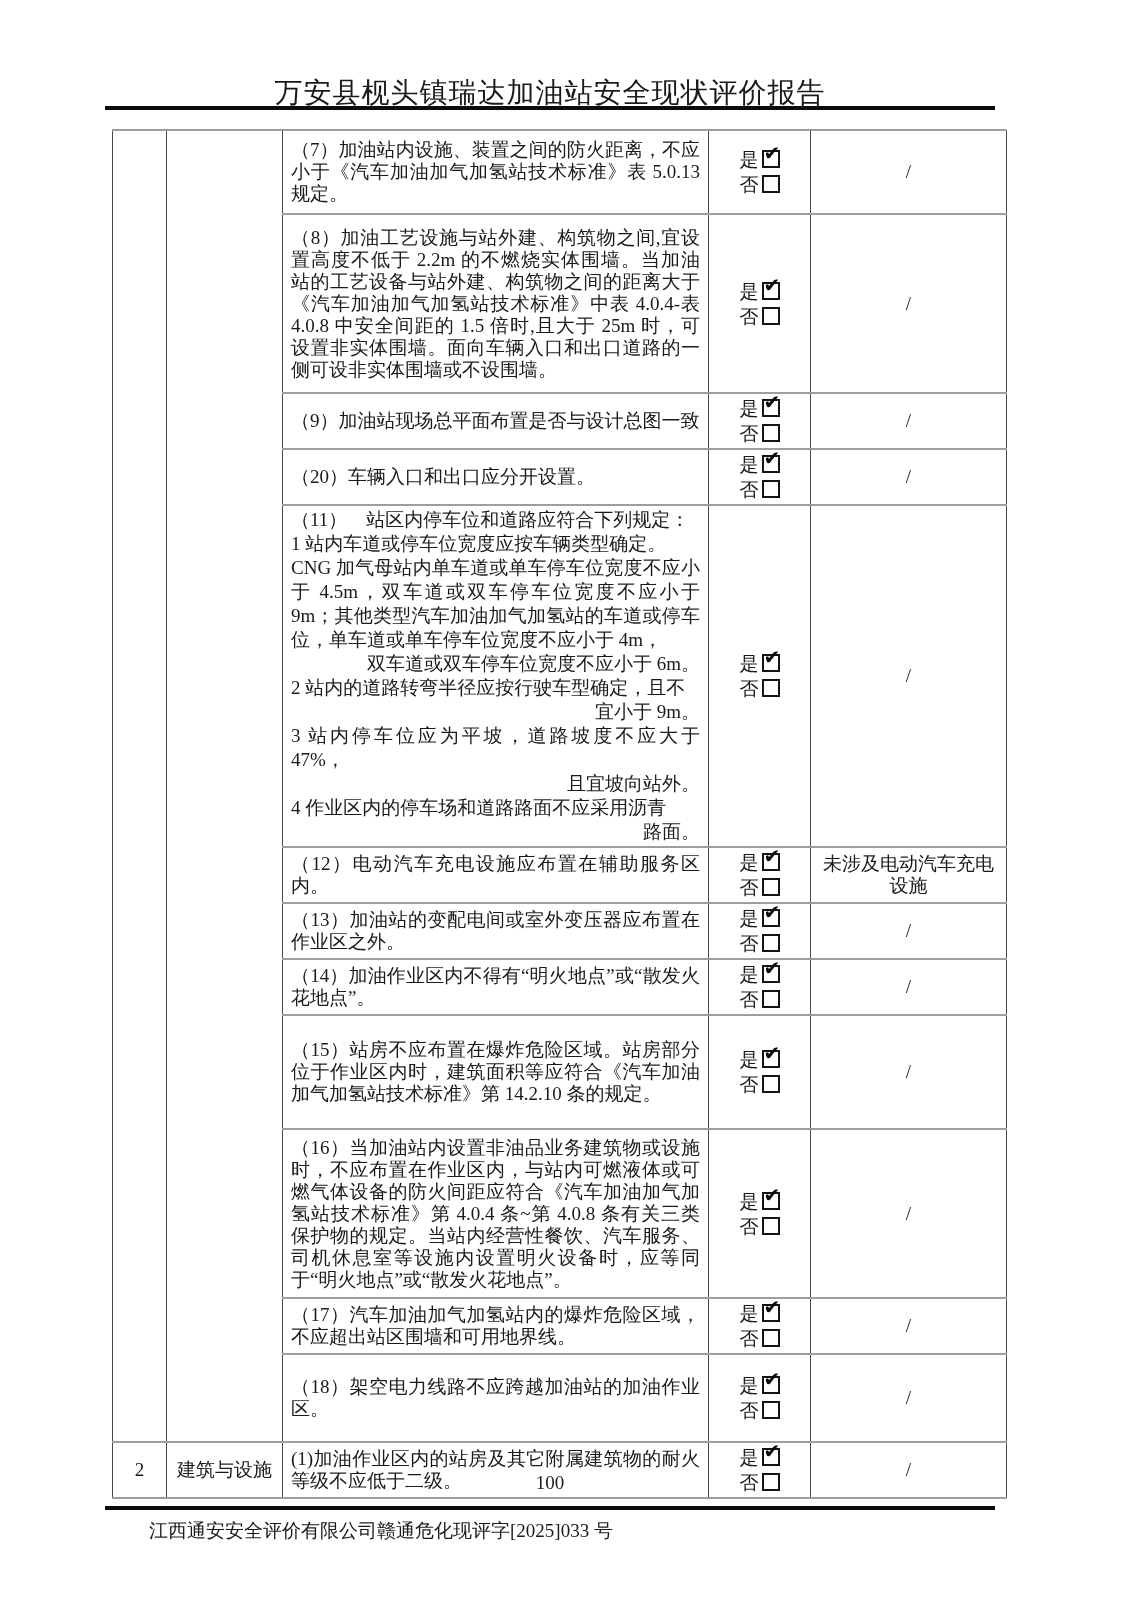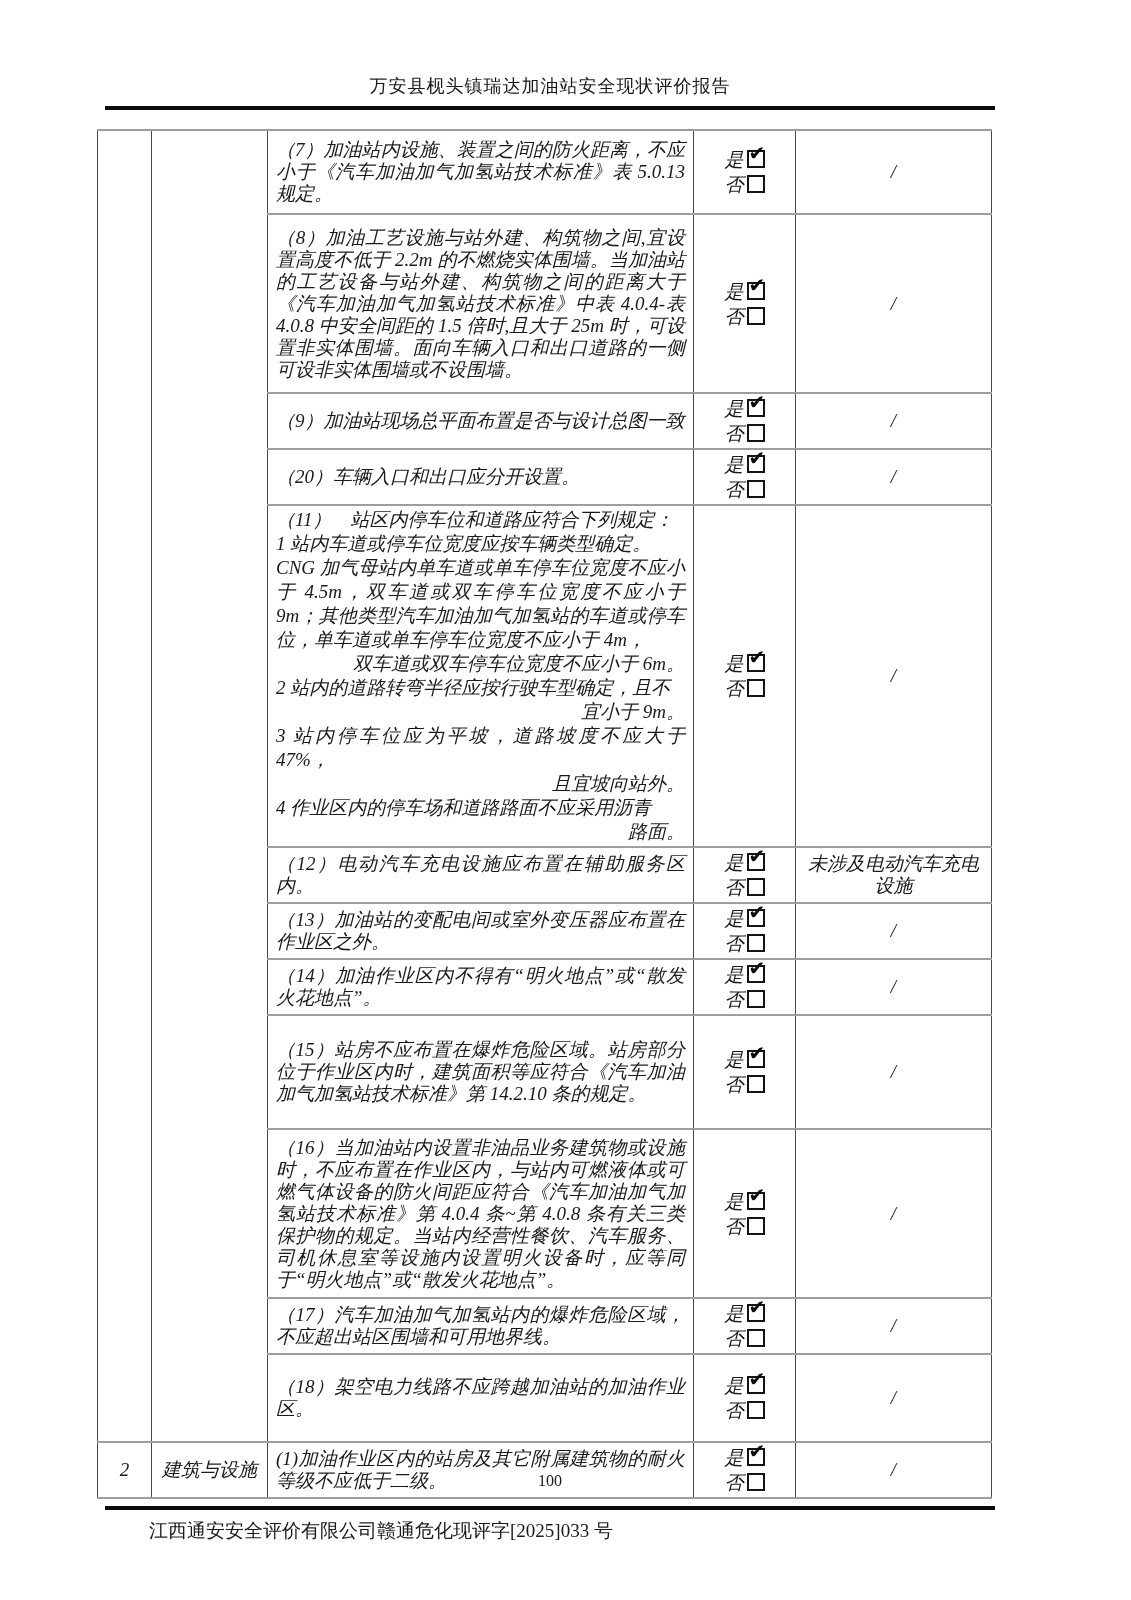--- a/index.html
+++ b/index.html
@@ -7,27 +7,27 @@
     position:relative;
     width:1131px;height:1600px;
     margin:0 auto;
     background:#ffffff;
     font-family:"Liberation Serif","DejaVu Serif",serif;
     color:#1a1a1a;
     overflow:hidden;
   }
   
   .hdr{position:absolute;left:105px;top:74px;width:890px;text-align:center;}
-  .hdr-title{font-size:18px;letter-spacing:1px;}
+  .hdr-title{font-size:28px;letter-spacing:1px;}
   .hdr-rule{position:absolute;left:105px;top:106px;width:890px;height:4px;background:#0c0c0c;}
   
   table.rpt{
-    position:absolute;left:97px;top:129px;
+    position:absolute;left:112px;top:129px;
     width:894px;border-collapse:collapse;table-layout:fixed;
-    font-size:19px;line-height:22px;font-style:italic;
+    font-size:19px;line-height:22px;
   }
   table.rpt td{
     border-left:1.3px solid #4a4a4a;
     border-right:1.3px solid #4a4a4a;
     border-top:2px solid #9e9e9e;
     border-bottom:2px solid #9e9e9e;
     padding:2px 8px;
     vertical-align:middle;
     overflow:hidden;
   }
@@ -46,21 +46,21 @@
     display:inline-block;width:14px;height:14px;
     border:2px solid #141414;margin-left:3px;
     position:relative;vertical-align:-2px;background:#fff;
   }
   .box .mark{
     position:absolute;left:0px;top:-11px;
     font-size:20px;font-weight:bold;color:#0a0a0a;
     font-family:"DejaVu Sans",sans-serif;
   }
   
-  .pgnum{position:absolute;left:105px;top:1472px;width:890px;text-align:center;font-size:16px;}
+  .pgnum{position:absolute;left:105px;top:1472px;width:890px;text-align:center;font-size:19px;}
   .ftr-rule{position:absolute;left:105px;top:1506px;width:890px;height:4px;background:#0c0c0c;}
   .ftr{position:absolute;left:105px;top:1518px;width:890px;display:flex;font-size:19px;}
   .ftr .left{padding-left:44px;}
   .ftr .right{padding-right:2px;}
 </style>
 </head>
 <body>
 
 <div class="page">
 

